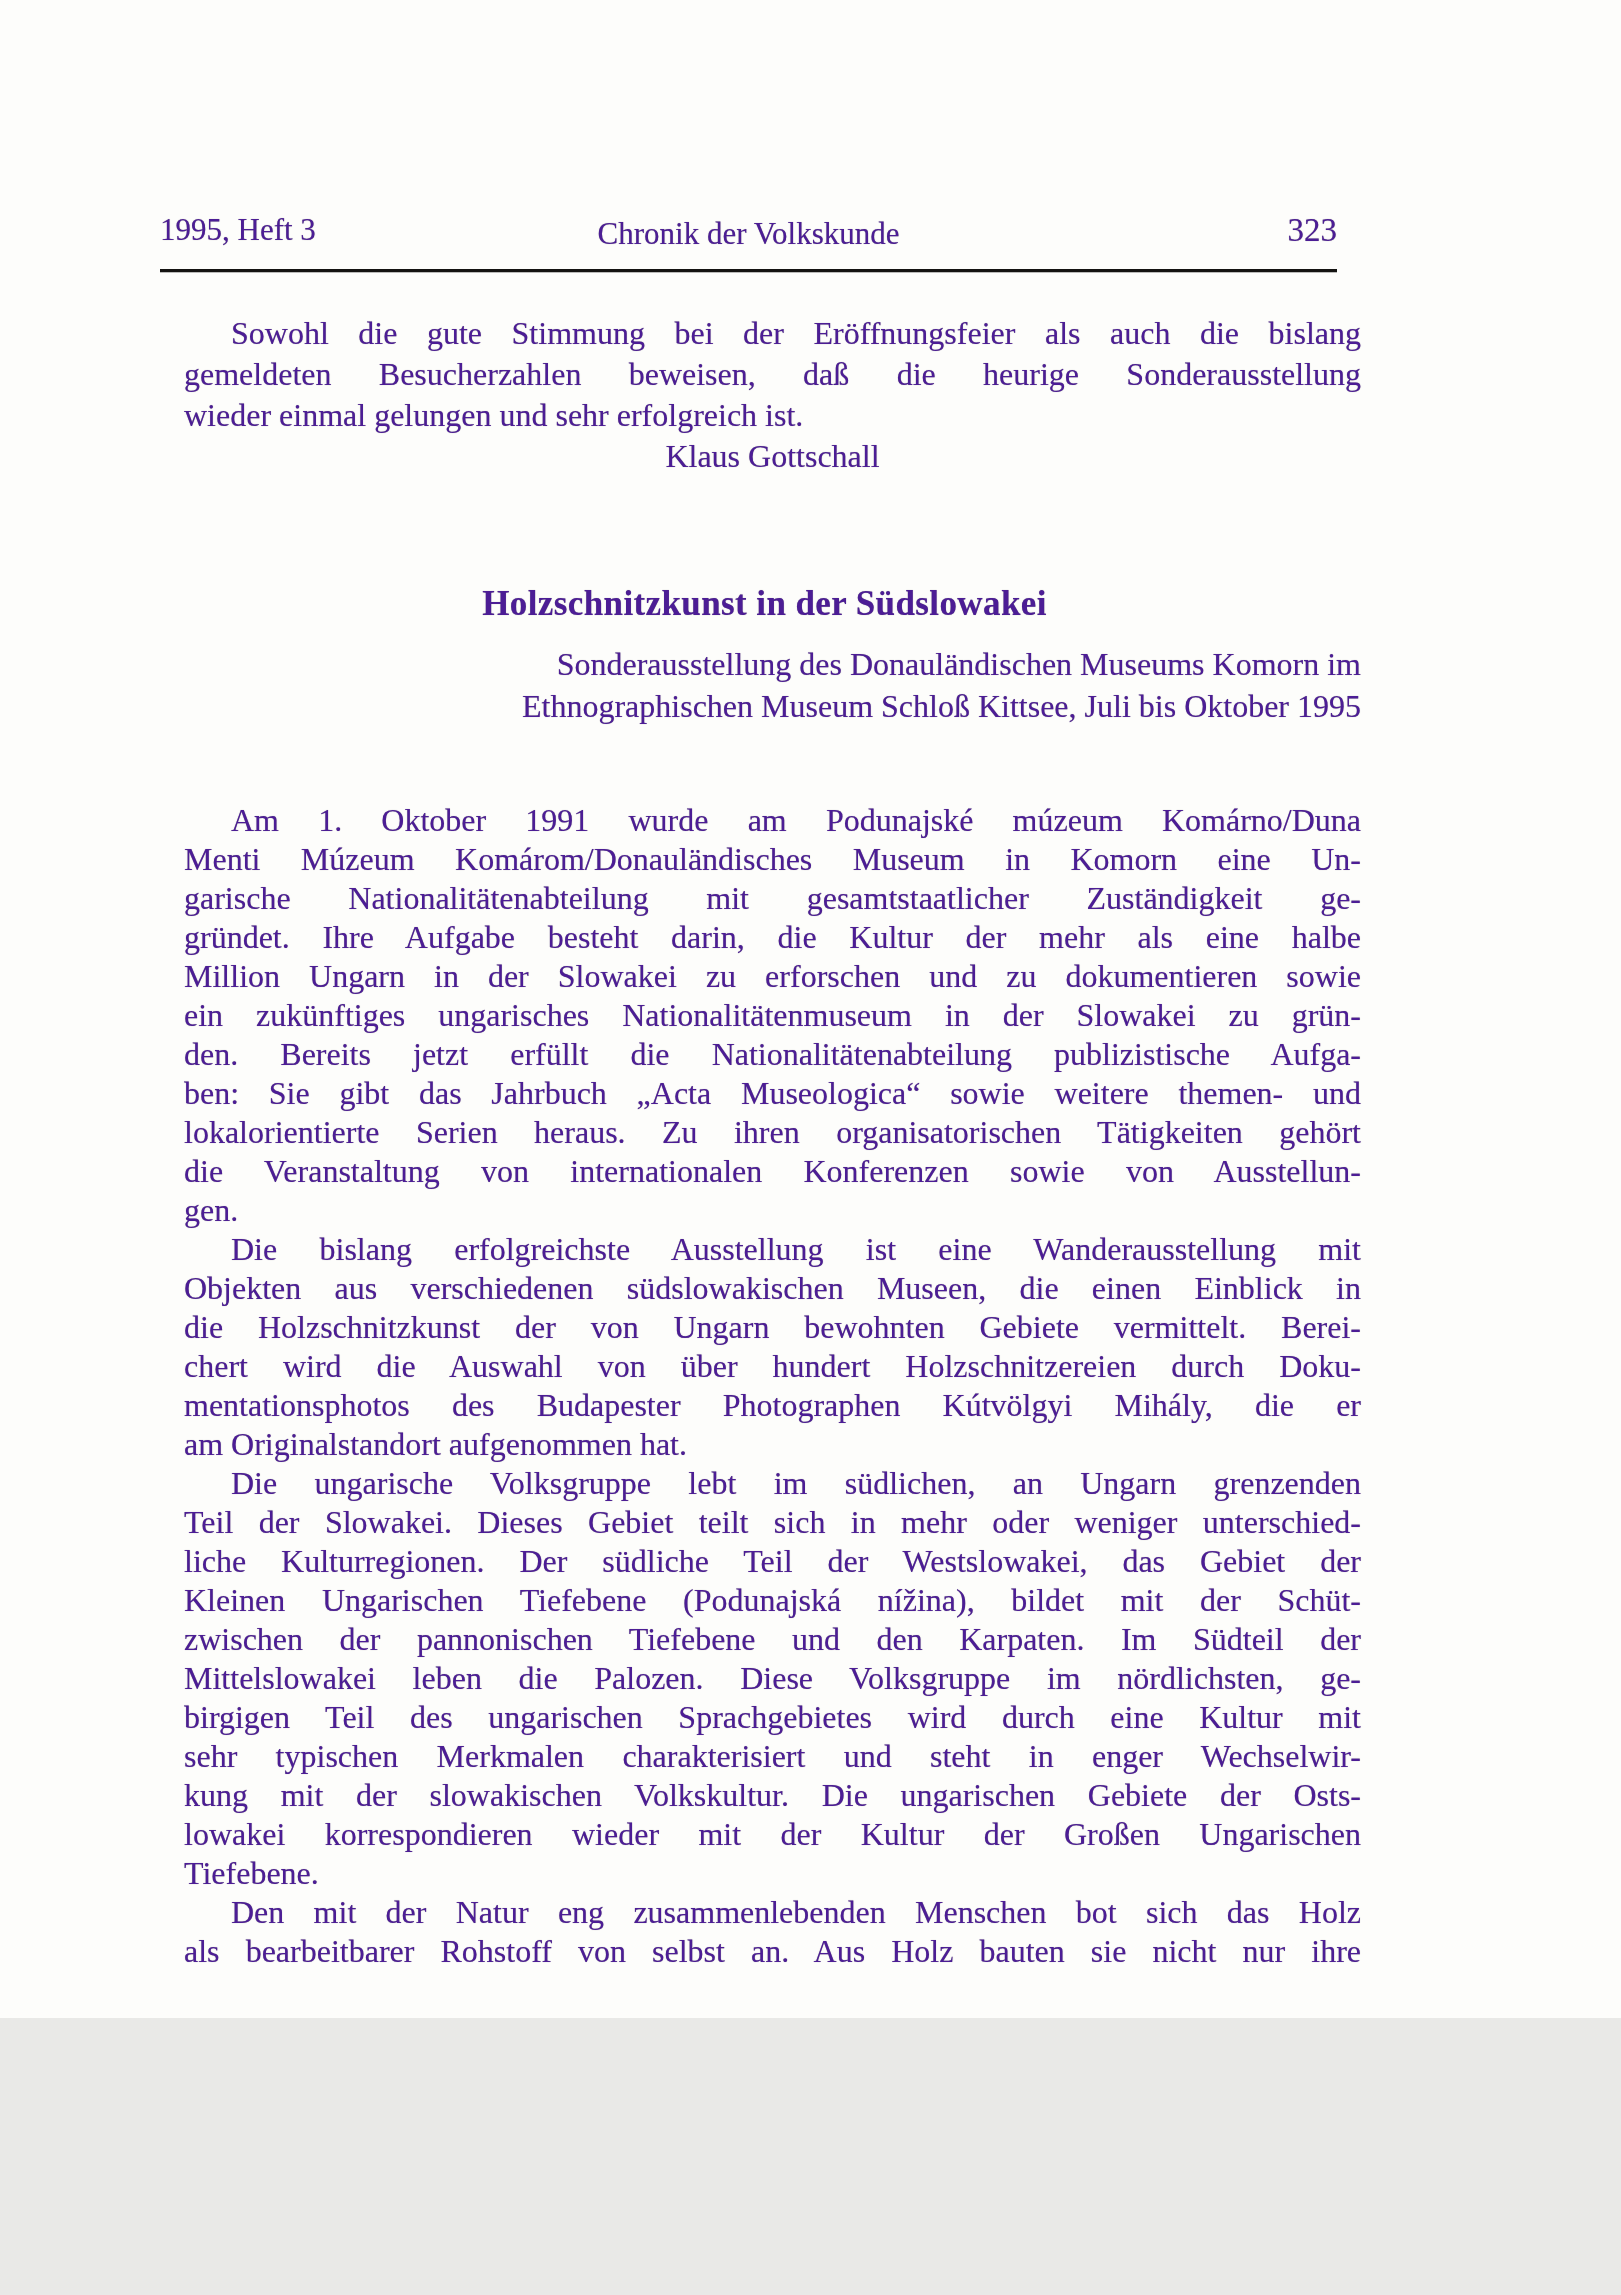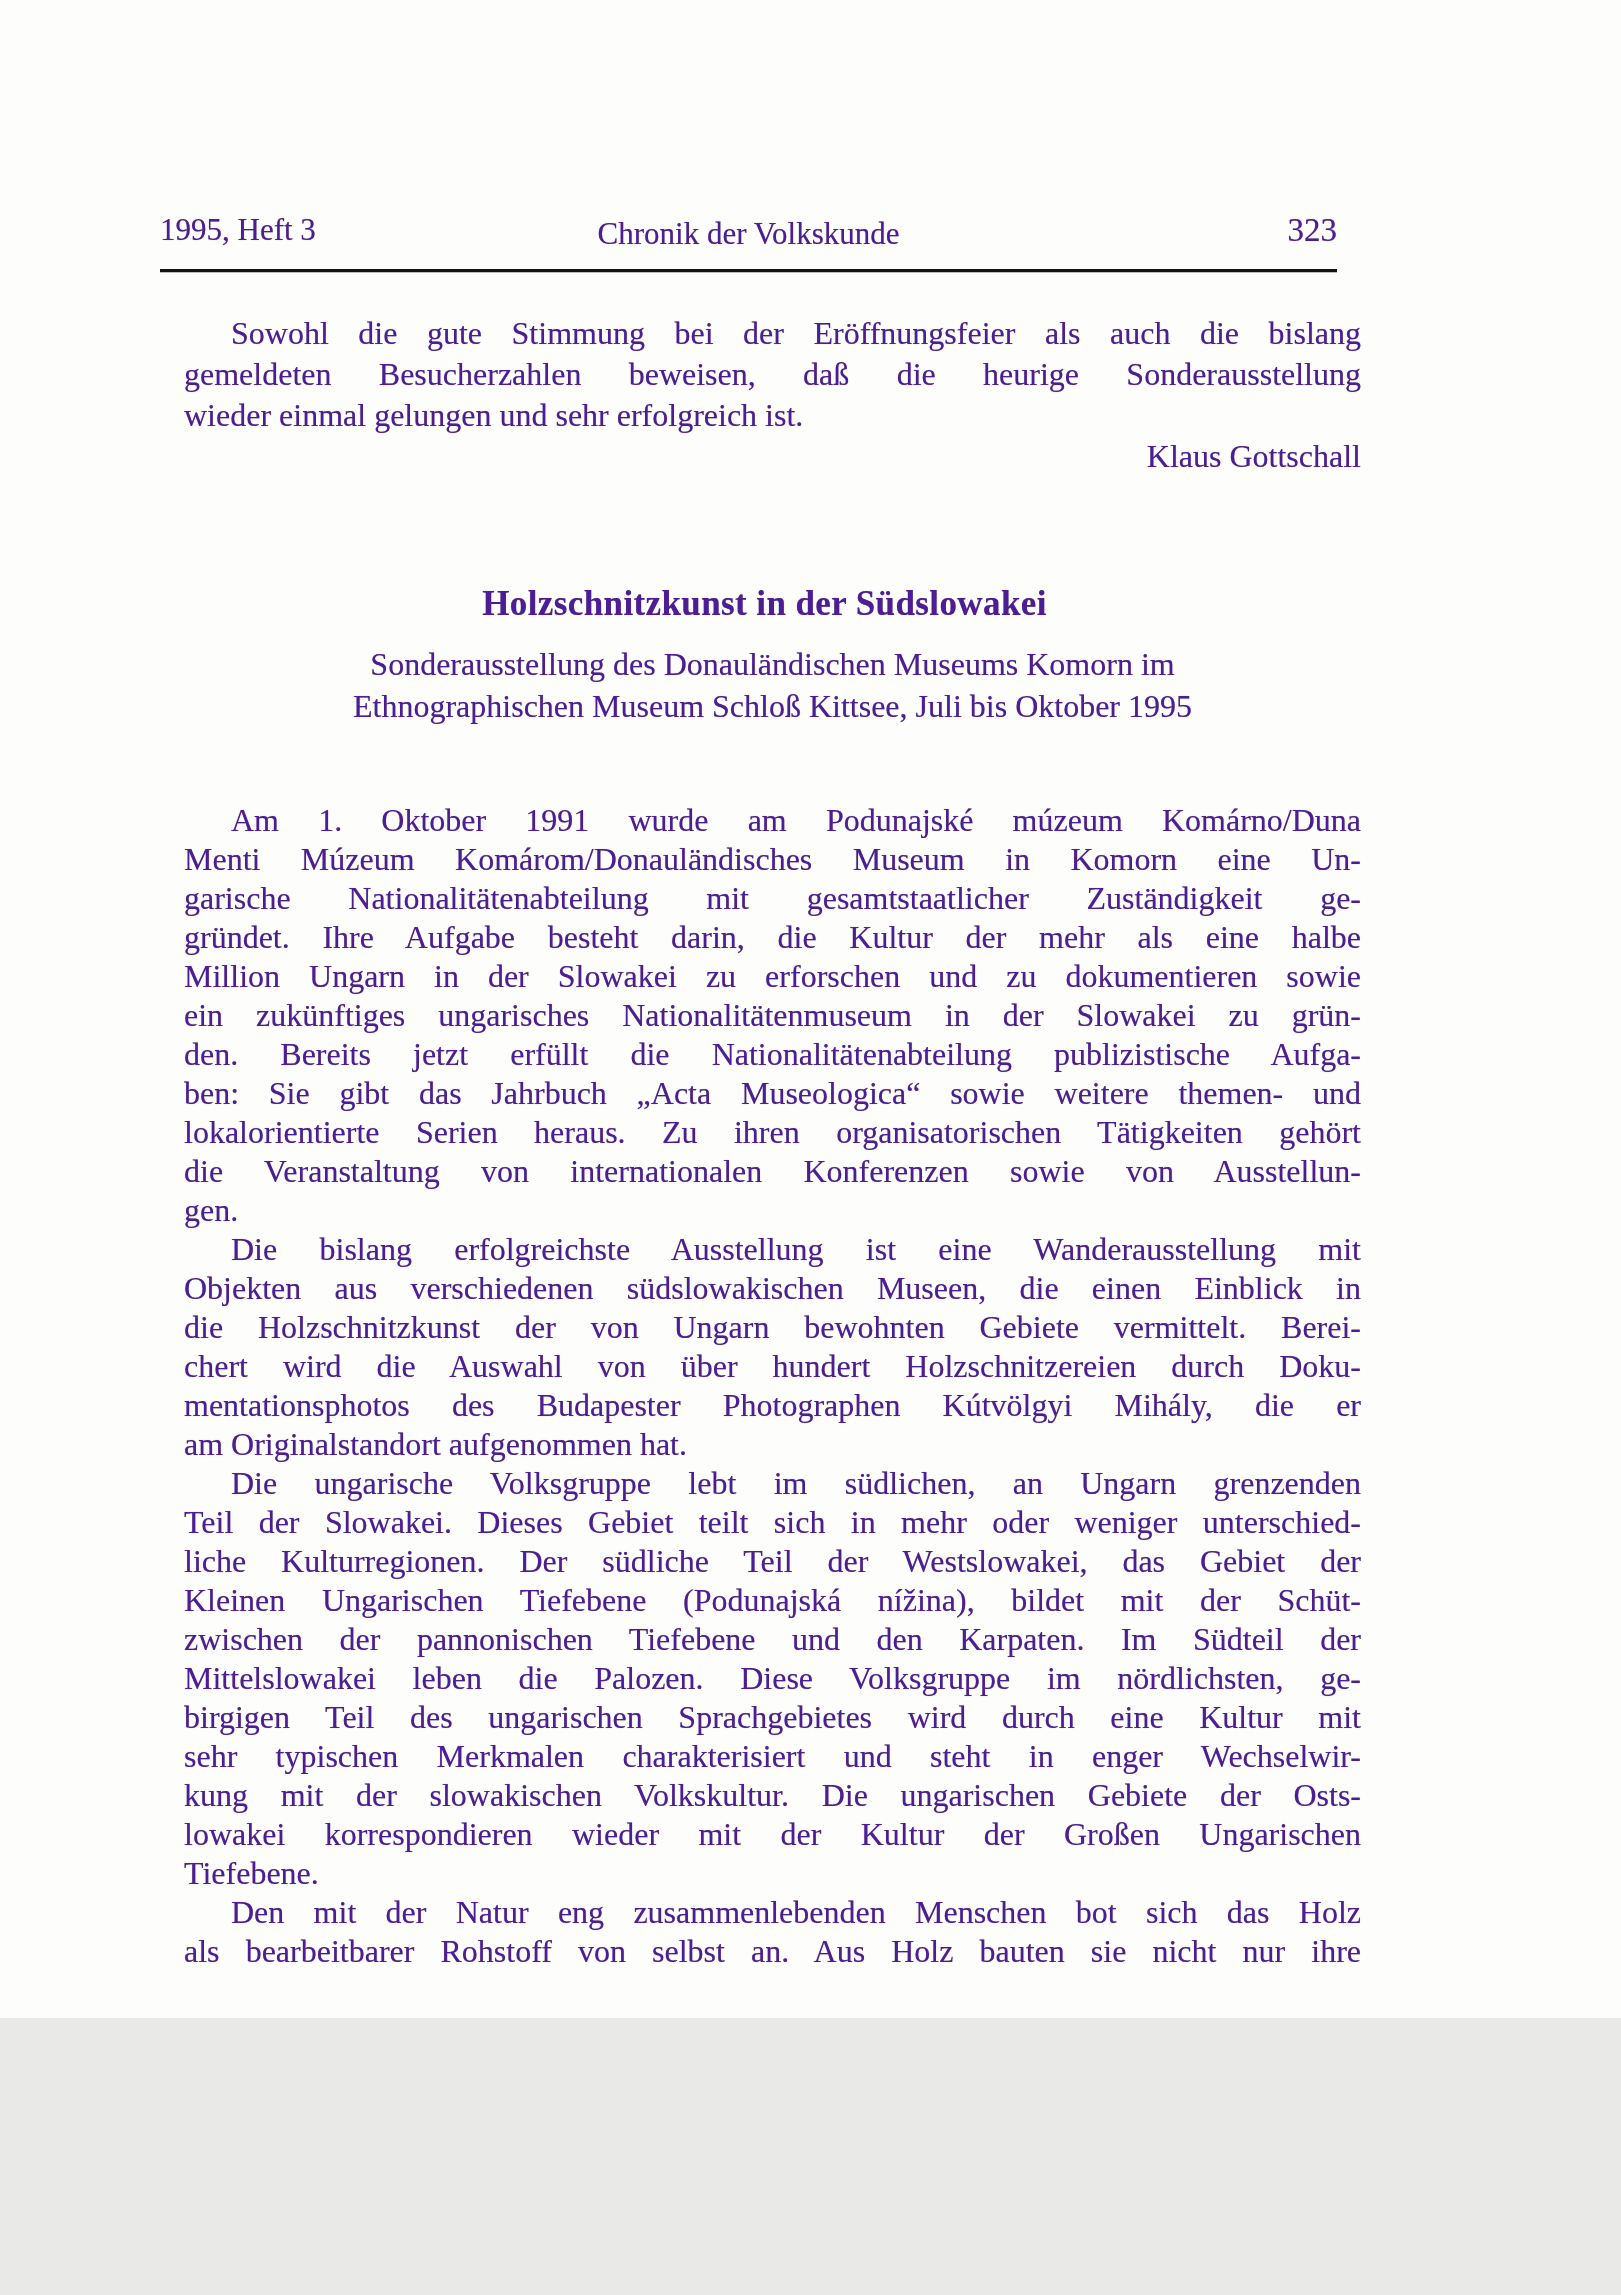--- a/index.html
+++ b/index.html
@@ -38,35 +38,35 @@
     height: 3.2px;
     background: #141311;
     box-shadow: 0 0.8px 0 rgba(20,19,17,0.35);
   }
   
   .tline { white-space: normal; }
   .jline { text-align: justify; text-align-last: justify; }
   .body-text { font-size: 32px; margin-left: 24px; }
   .intro-block { top: 313px; line-height: 41px; }
   .para .tline:first-child { text-indent: 47px; }
-  .signature { text-align: right; }
+  .signature { text-align: center; }
   .article-title-block {
     top: 567px;
     text-align: center;
     font-size: 35px;
     font-weight: bold;
     line-height: 42px;
     letter-spacing: 0.4px;
   }
   .subtitle-block {
     top: 643px;
     text-align: center;
     line-height: 42px;
   }
-  .subtitle-block .tline { text-align: center; }
+  .subtitle-block .tline { text-align: right; }
   .article-body { top: 801px; line-height: 39px; }
 </style>
 </head>
 <body>
 
 <div class="page">
 
   <header class="content-col running-header">
     <span class="hdr-left">1995, Heft 3</span>
     <span class="hdr-center">Chronik der Volkskunde</span>

